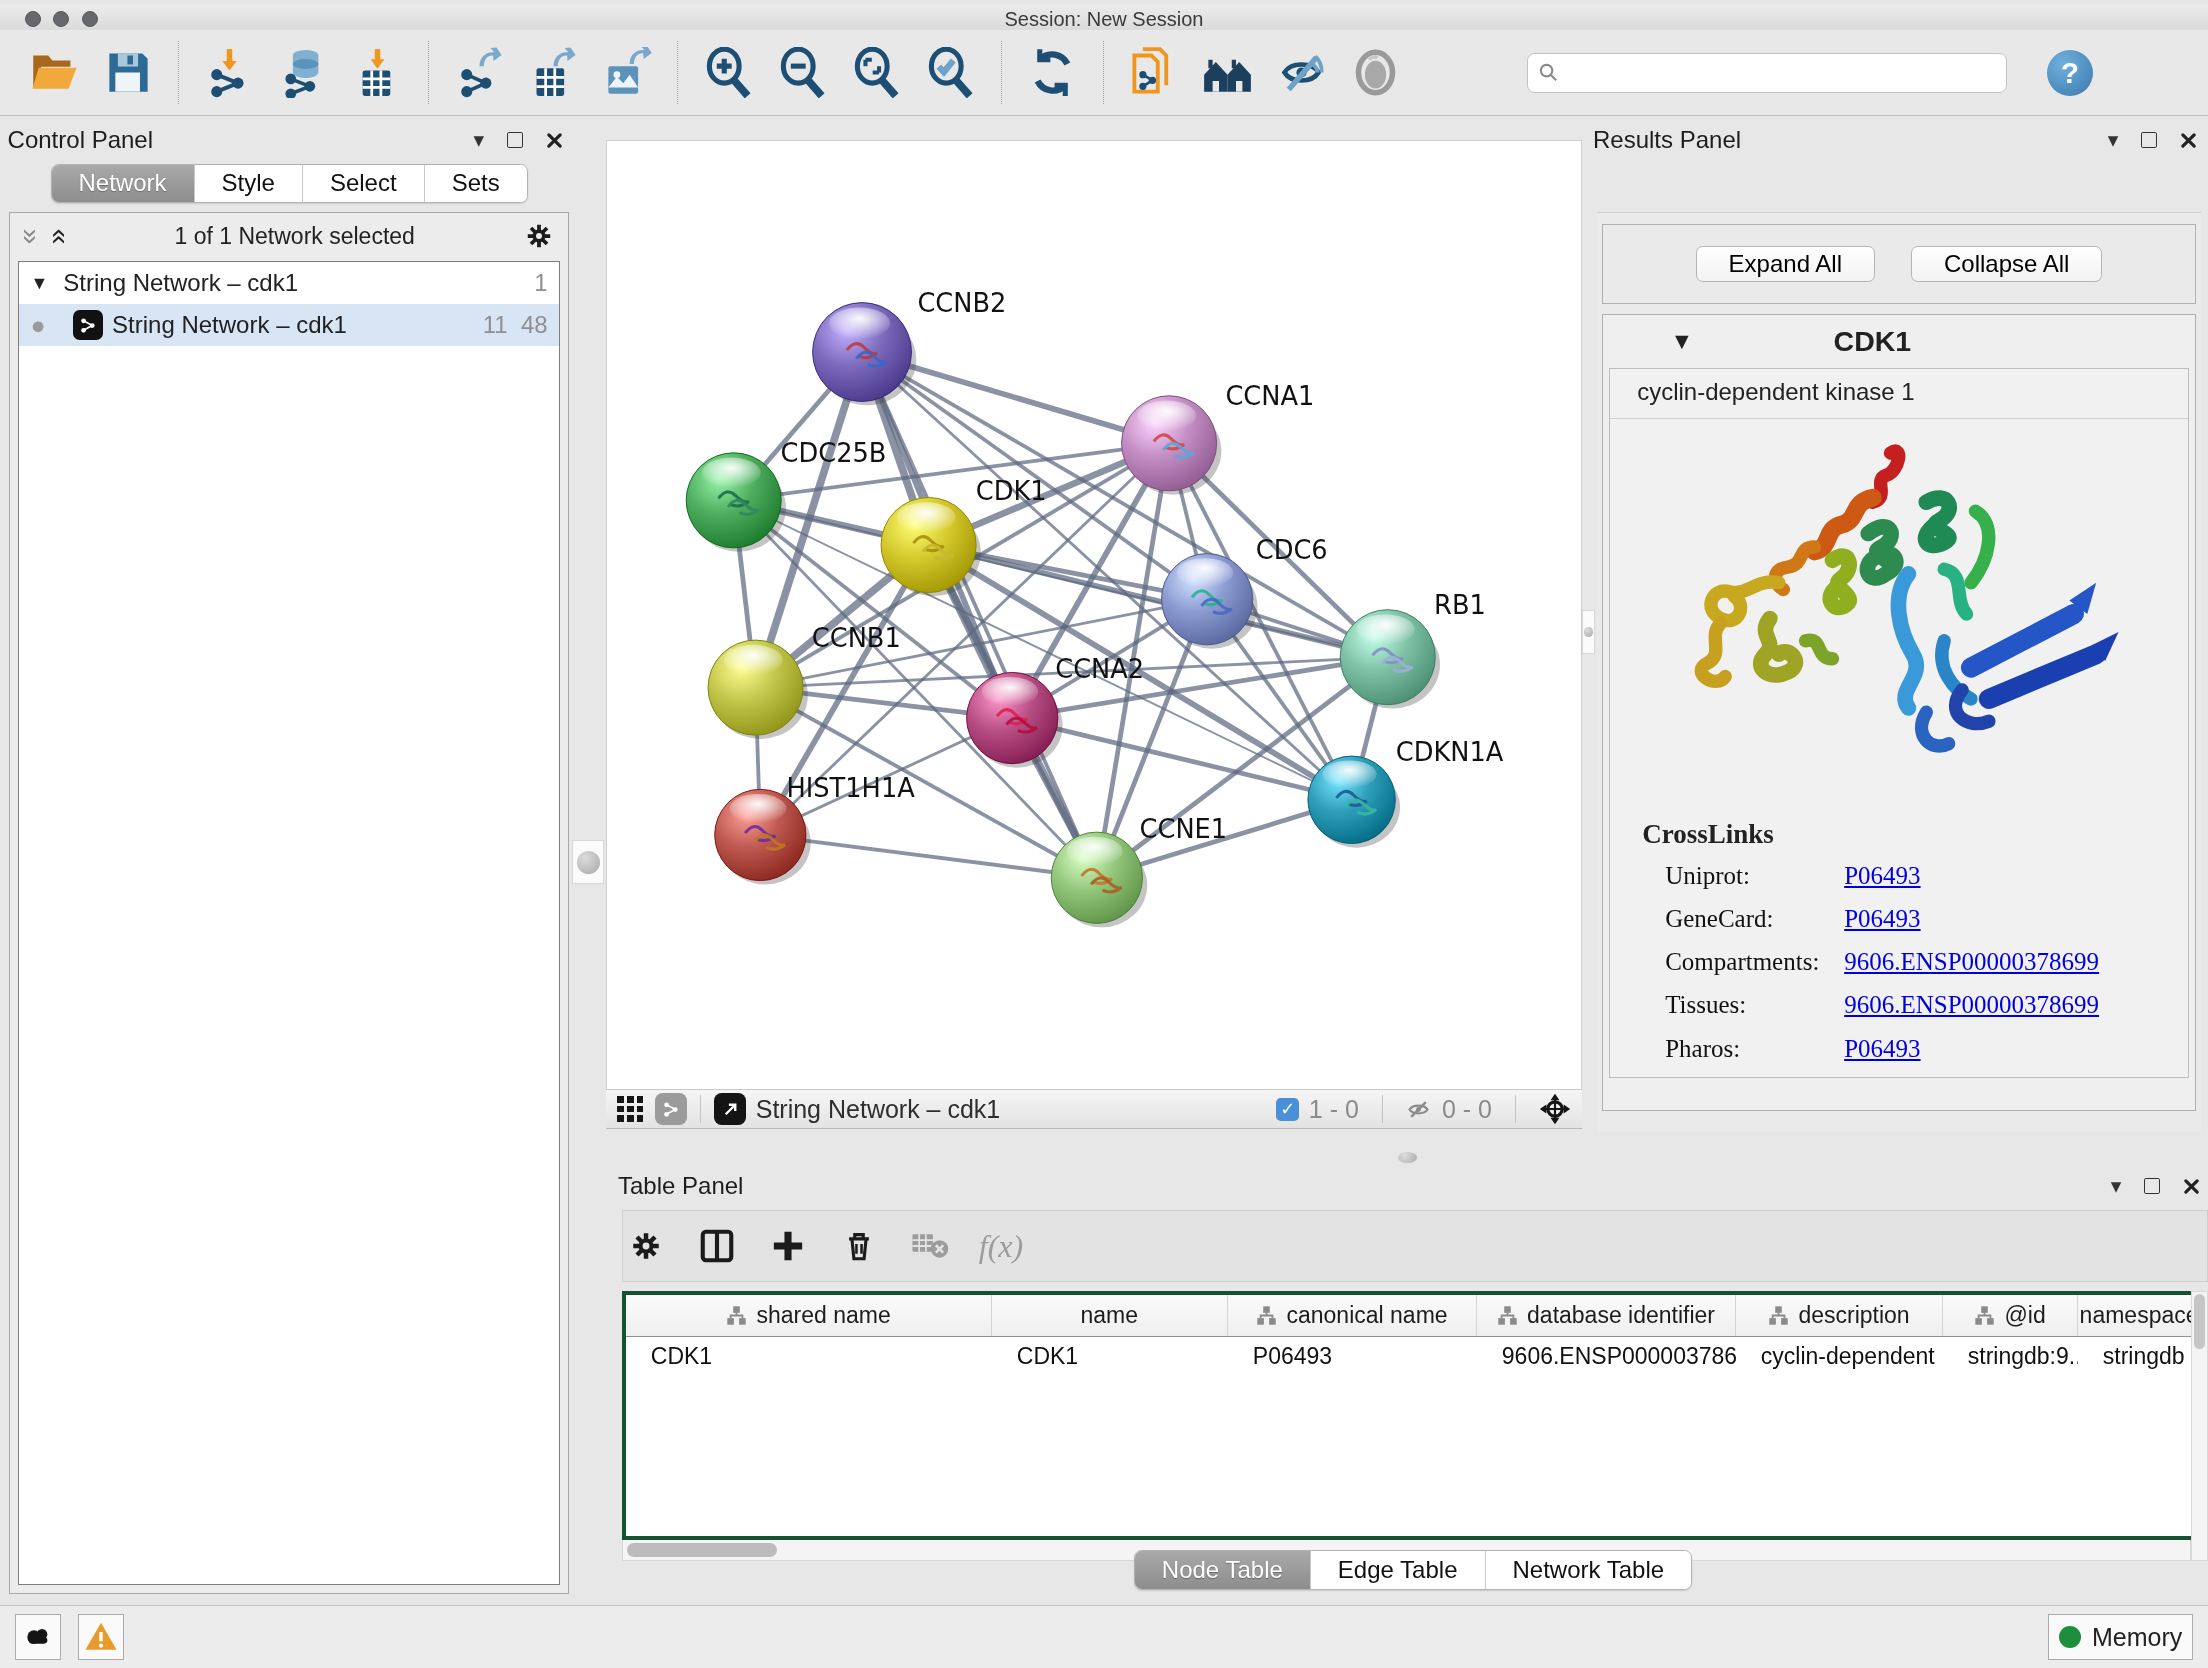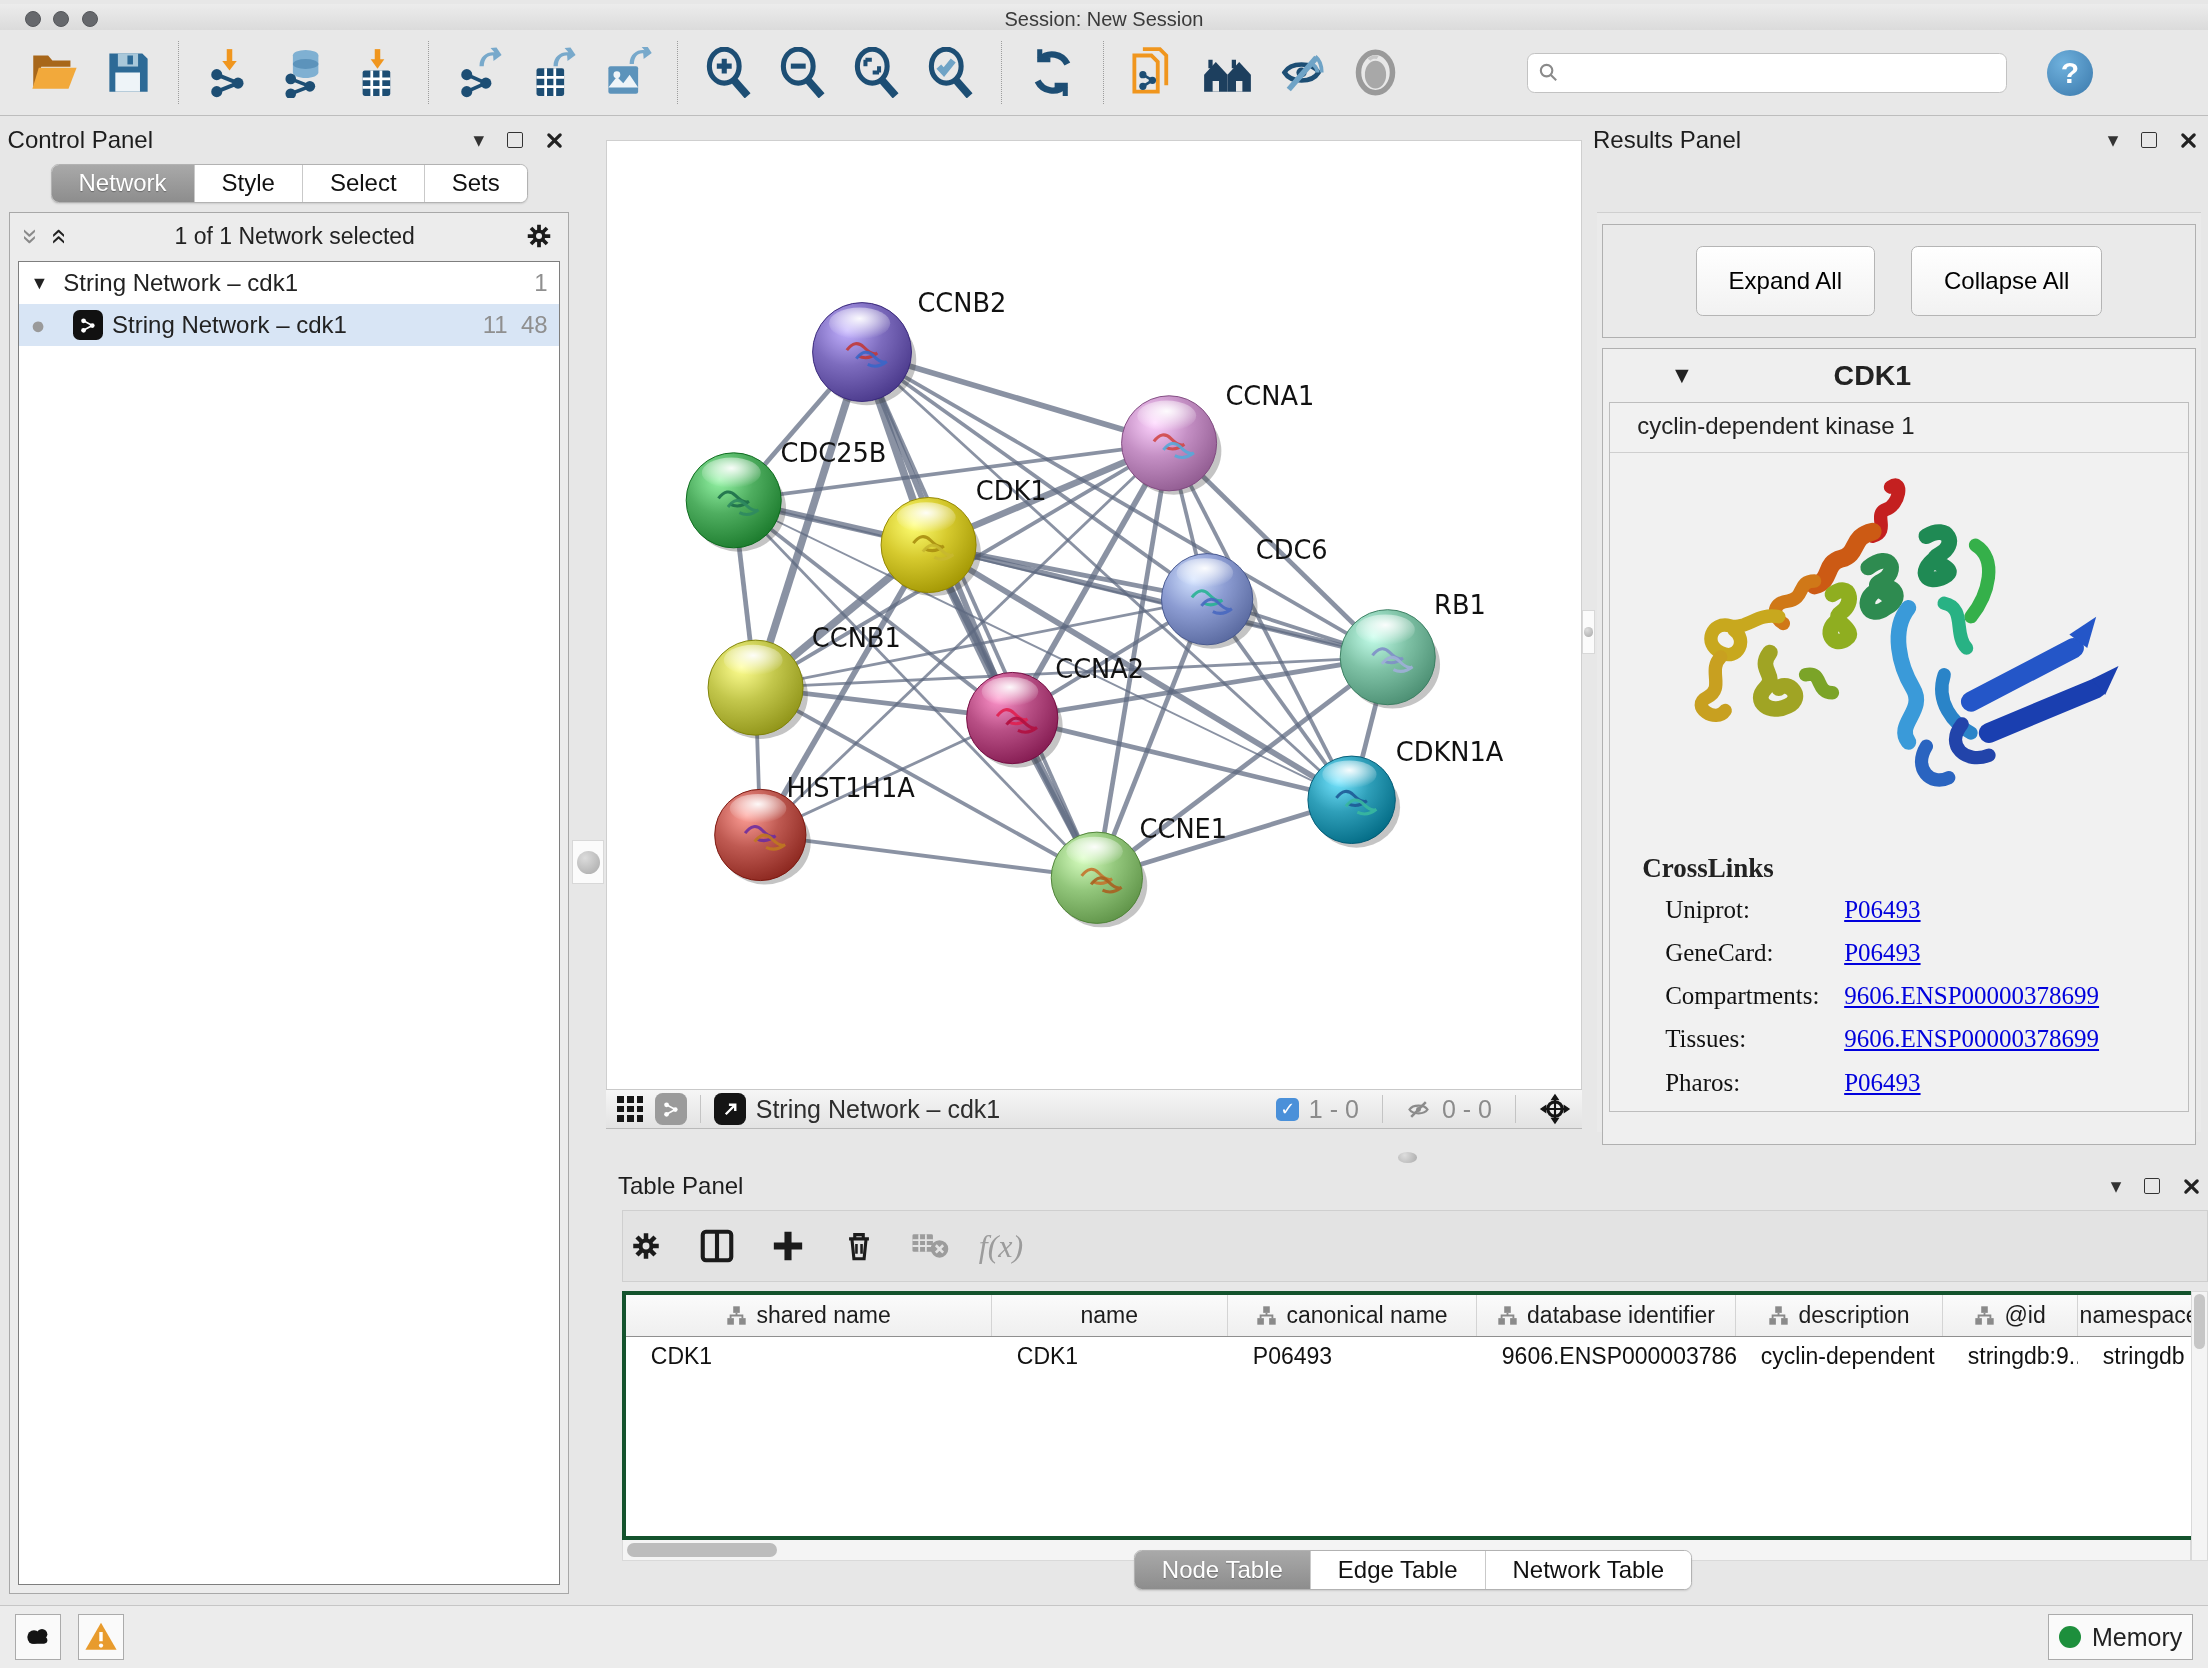--- a/index.html
+++ b/index.html
@@ -83,21 +83,21 @@
   .hhandle{position:absolute;left:1398px;top:1152px;width:19px;height:10.5px;border-radius:50%;
     background:radial-gradient(circle at 35% 30%,#ddd,#aaa);cursor:row-resize;}
   
   .results-panel{position:absolute;left:1593px;top:124px;width:612px;height:1008px;}
   .rp-tab{margin-top:5.7px;text-align:center;}
   .rp-body{position:absolute;left:3.8px;top:88px;right:3.8px;bottom:0;background:#eaeaea;
     border-top:1px solid #cfcfcf;}
   .rp-btnbox{margin:11.4px 5.7px 0 5.7px;border:1px solid #b0b0b0;background:#eaeaea;
     padding:21px 0;display:flex;justify-content:center;gap:36px;}
   .rp-btn{background:linear-gradient(#ffffff,#f2f2f2);border:1px solid #b5b5b5;border-radius:6.7px;
-    font-size:24px;padding:20px 32px;cursor:pointer;font-family:"Liberation Sans",sans-serif;}
+    font-size:24px;padding:3px 32px;cursor:pointer;font-family:"Liberation Sans",sans-serif;}
   .rp-protein{margin:9.5px 5.7px 0 5.7px;border:1px solid #b0b0b0;background:#efefef;
     height:797px;position:relative;}
   .rp-phead{display:flex;align-items:center;height:53px;font-size:28.5px;font-weight:bold;}
   .rp-phead .tri{font-size:23px;margin:0 0 0 67px;}
   .rp-phead .nm{margin:0 auto;padding-right:143px;}
   .rp-pinner{position:absolute;left:5.7px;right:5.7px;top:53px;bottom:32px;
     border:1px solid #bdbdbd;background:#f1f1f1;}
   .rp-desc{font-size:24px;padding:9.5px 0 11.4px 27px;border-bottom:1px solid #cfcfcf;}
   .protein-img{display:block;margin:5.7px auto 0 auto;}
   .xl-title{font-family:"Liberation Serif",serif;font-weight:bold;font-size:27px;

